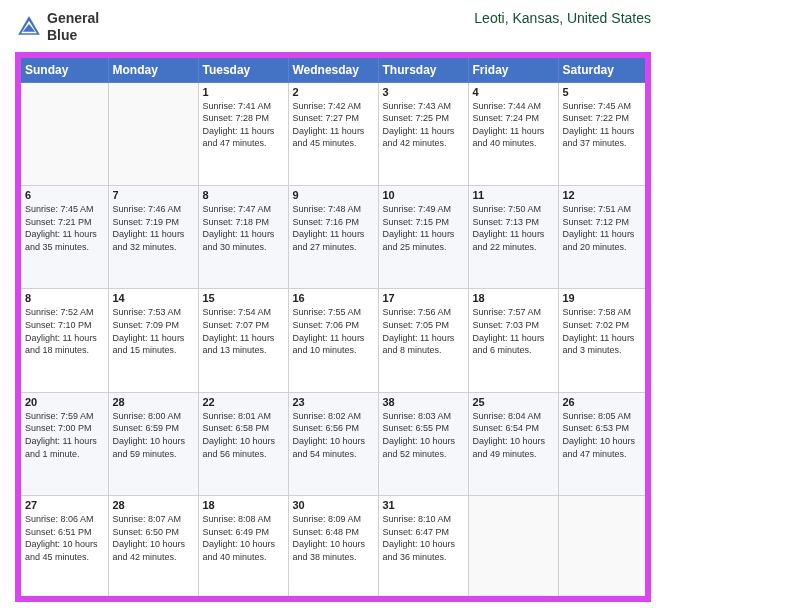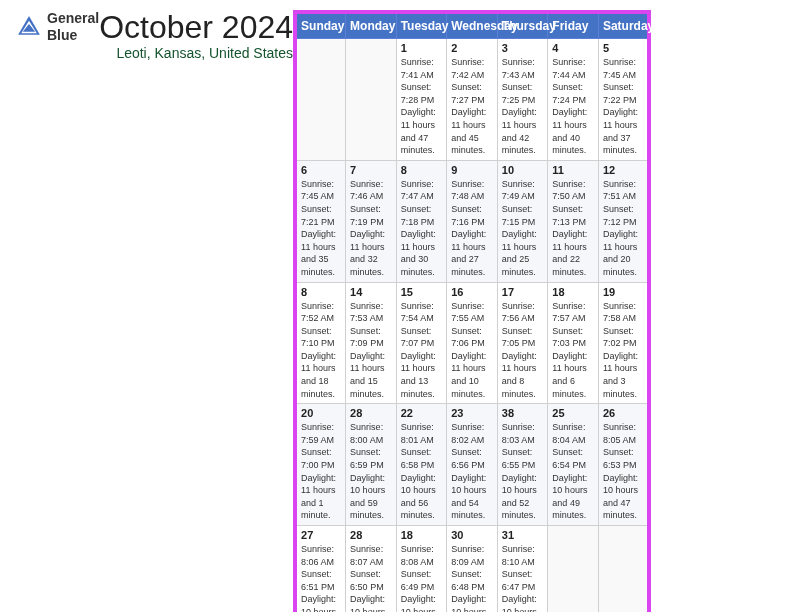--- a/index.html
+++ b/index.html
@@ -8,20 +8,21 @@
       background: #fff;
       width: 792px;
       height: 612px;
       overflow: hidden;
     }
     .container {
       width: 666px;
       height: 612px;
       padding: 10px 15px 10px 15px;
       display: flex;
+      flex-direction: column;
     }
     .header {
       display: flex;
       justify-content: space-between;
       align-items: flex-start;
       margin-bottom: 8px;
     }
     .logo {
       display: flex;
       align-items: center;
@@ -45,21 +46,21 @@
       font-weight: normal;
       color: #222;
       line-height: 1.1;
     }
     .location {
       font-size: 14px;
       color: #14532d;
     }
     .calendar {
       flex: 1;
-      border: 4px solid #d946ef;
+      border: 6px solid #d946ef;
       border-collapse: collapse;
       width: 100%;
       table-layout: fixed;
     }
     .calendar thead tr th {
       background-color: #4472c4;
       color: #fff;
       font-size: 12px;
       font-weight: bold;
       padding: 5px 4px;
@@ -104,21 +105,20 @@
         <polygon points="18,4 32,28 4,28" fill="#4472c4"></polygon>
         <polygon points="18,10 28,26 8,26" fill="white"></polygon>
         <polygon points="18,14 26,24 10,24" fill="#4472c4"></polygon>
       </svg>
       <div class="logo-text">
         <span>General</span><br>
         <span>Blue</span>
       </div>
     </div>
     <div class="title-block">
-      <div class="month-title">October 2024</div>
       <div class="location">Leoti, Kansas, United States</div>
     </div>
   </div>
 
   <table class="calendar">
     <thead>
       <tr>
       <th>Sunday</th>
           <th>Monday</th>
           <th>Tuesday</th>

